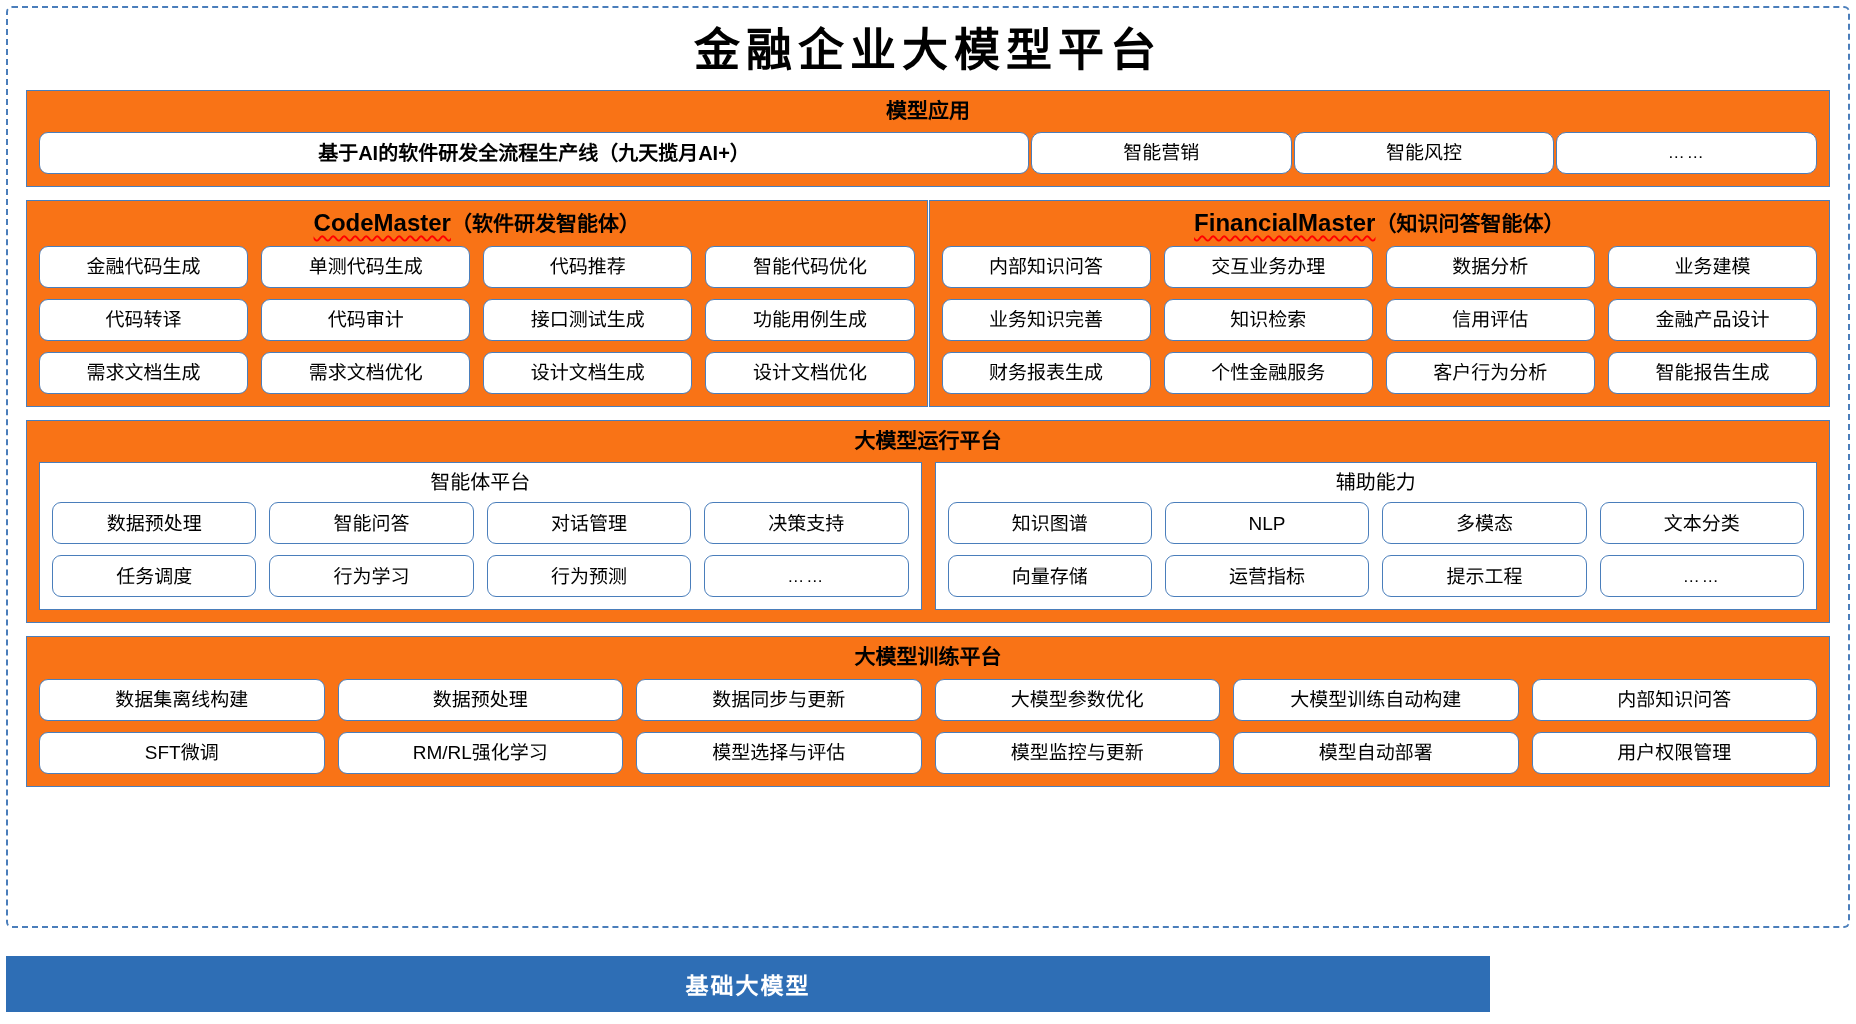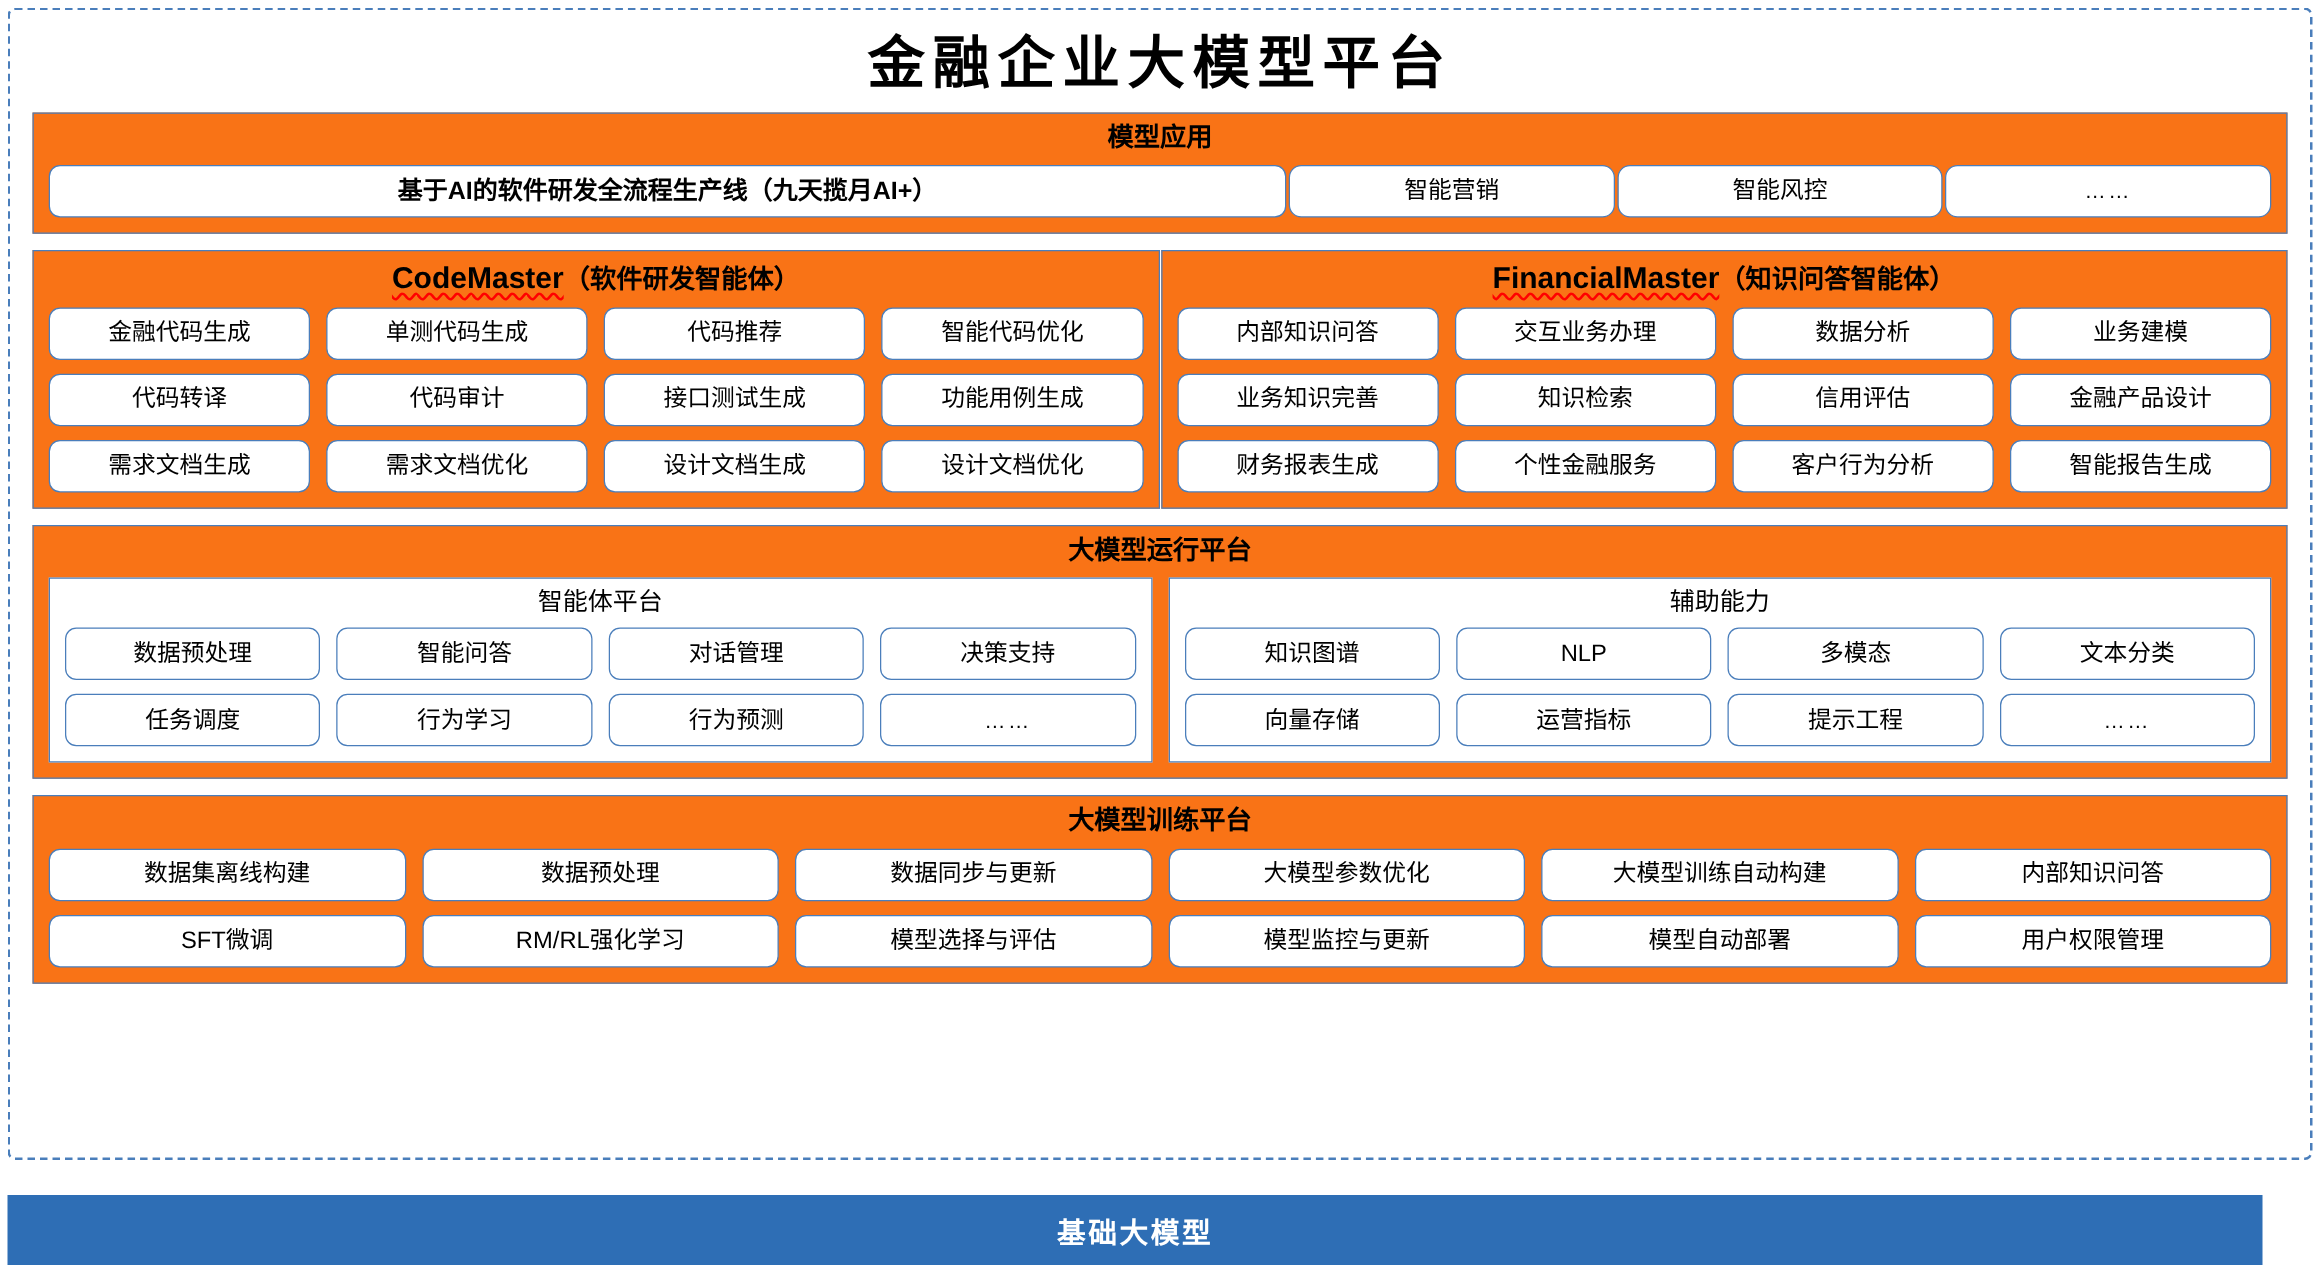--- a/index.html
+++ b/index.html
@@ -150,21 +150,21 @@
     border: 1px solid #4a7ebb;
     background: #ffffff;
     padding: 4px 12px 12px 12px;
   }
 
   
   .footer-bar {
     position: absolute;
     left: 6px;
     bottom: 12px;
-    width: 1804px;
+    width: 1484px;
     height: 56px;
     background: #2e6eb5;
     display: flex;
     align-items: center;
     justify-content: center;
   }
   .footer-bar .footer-label {
     color: #ffffff;
     font-size: 23px;
     font-weight: 700;

